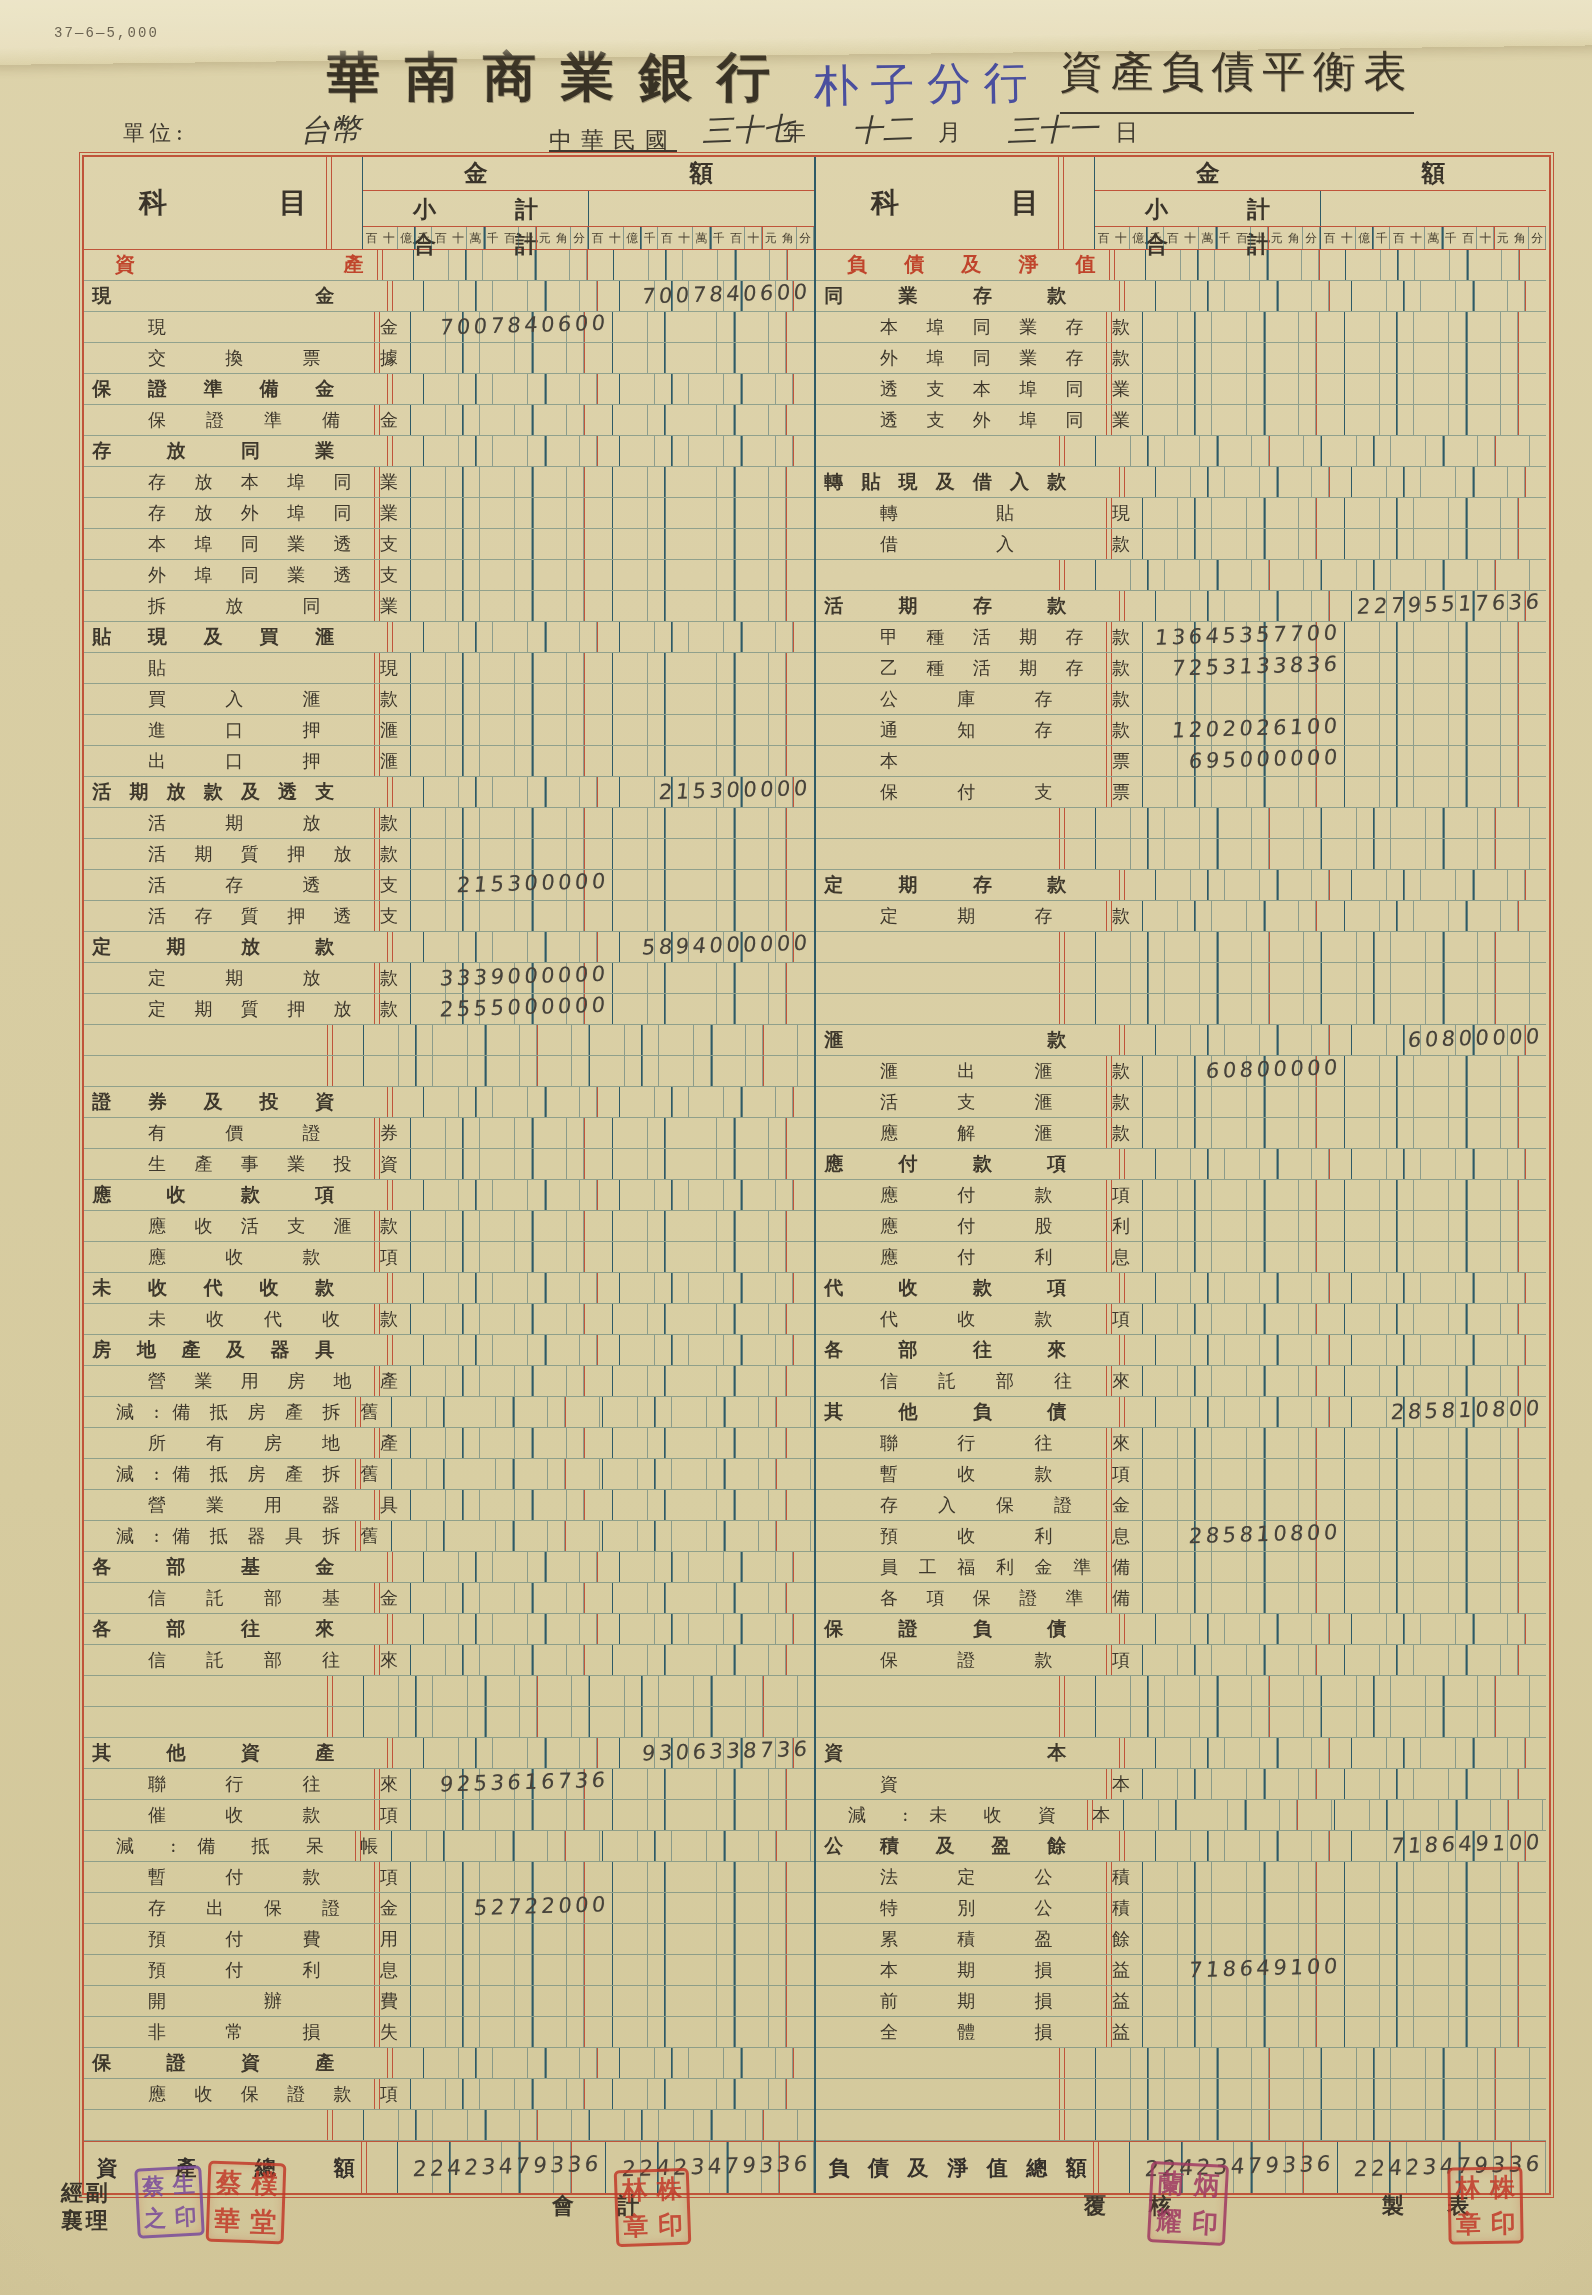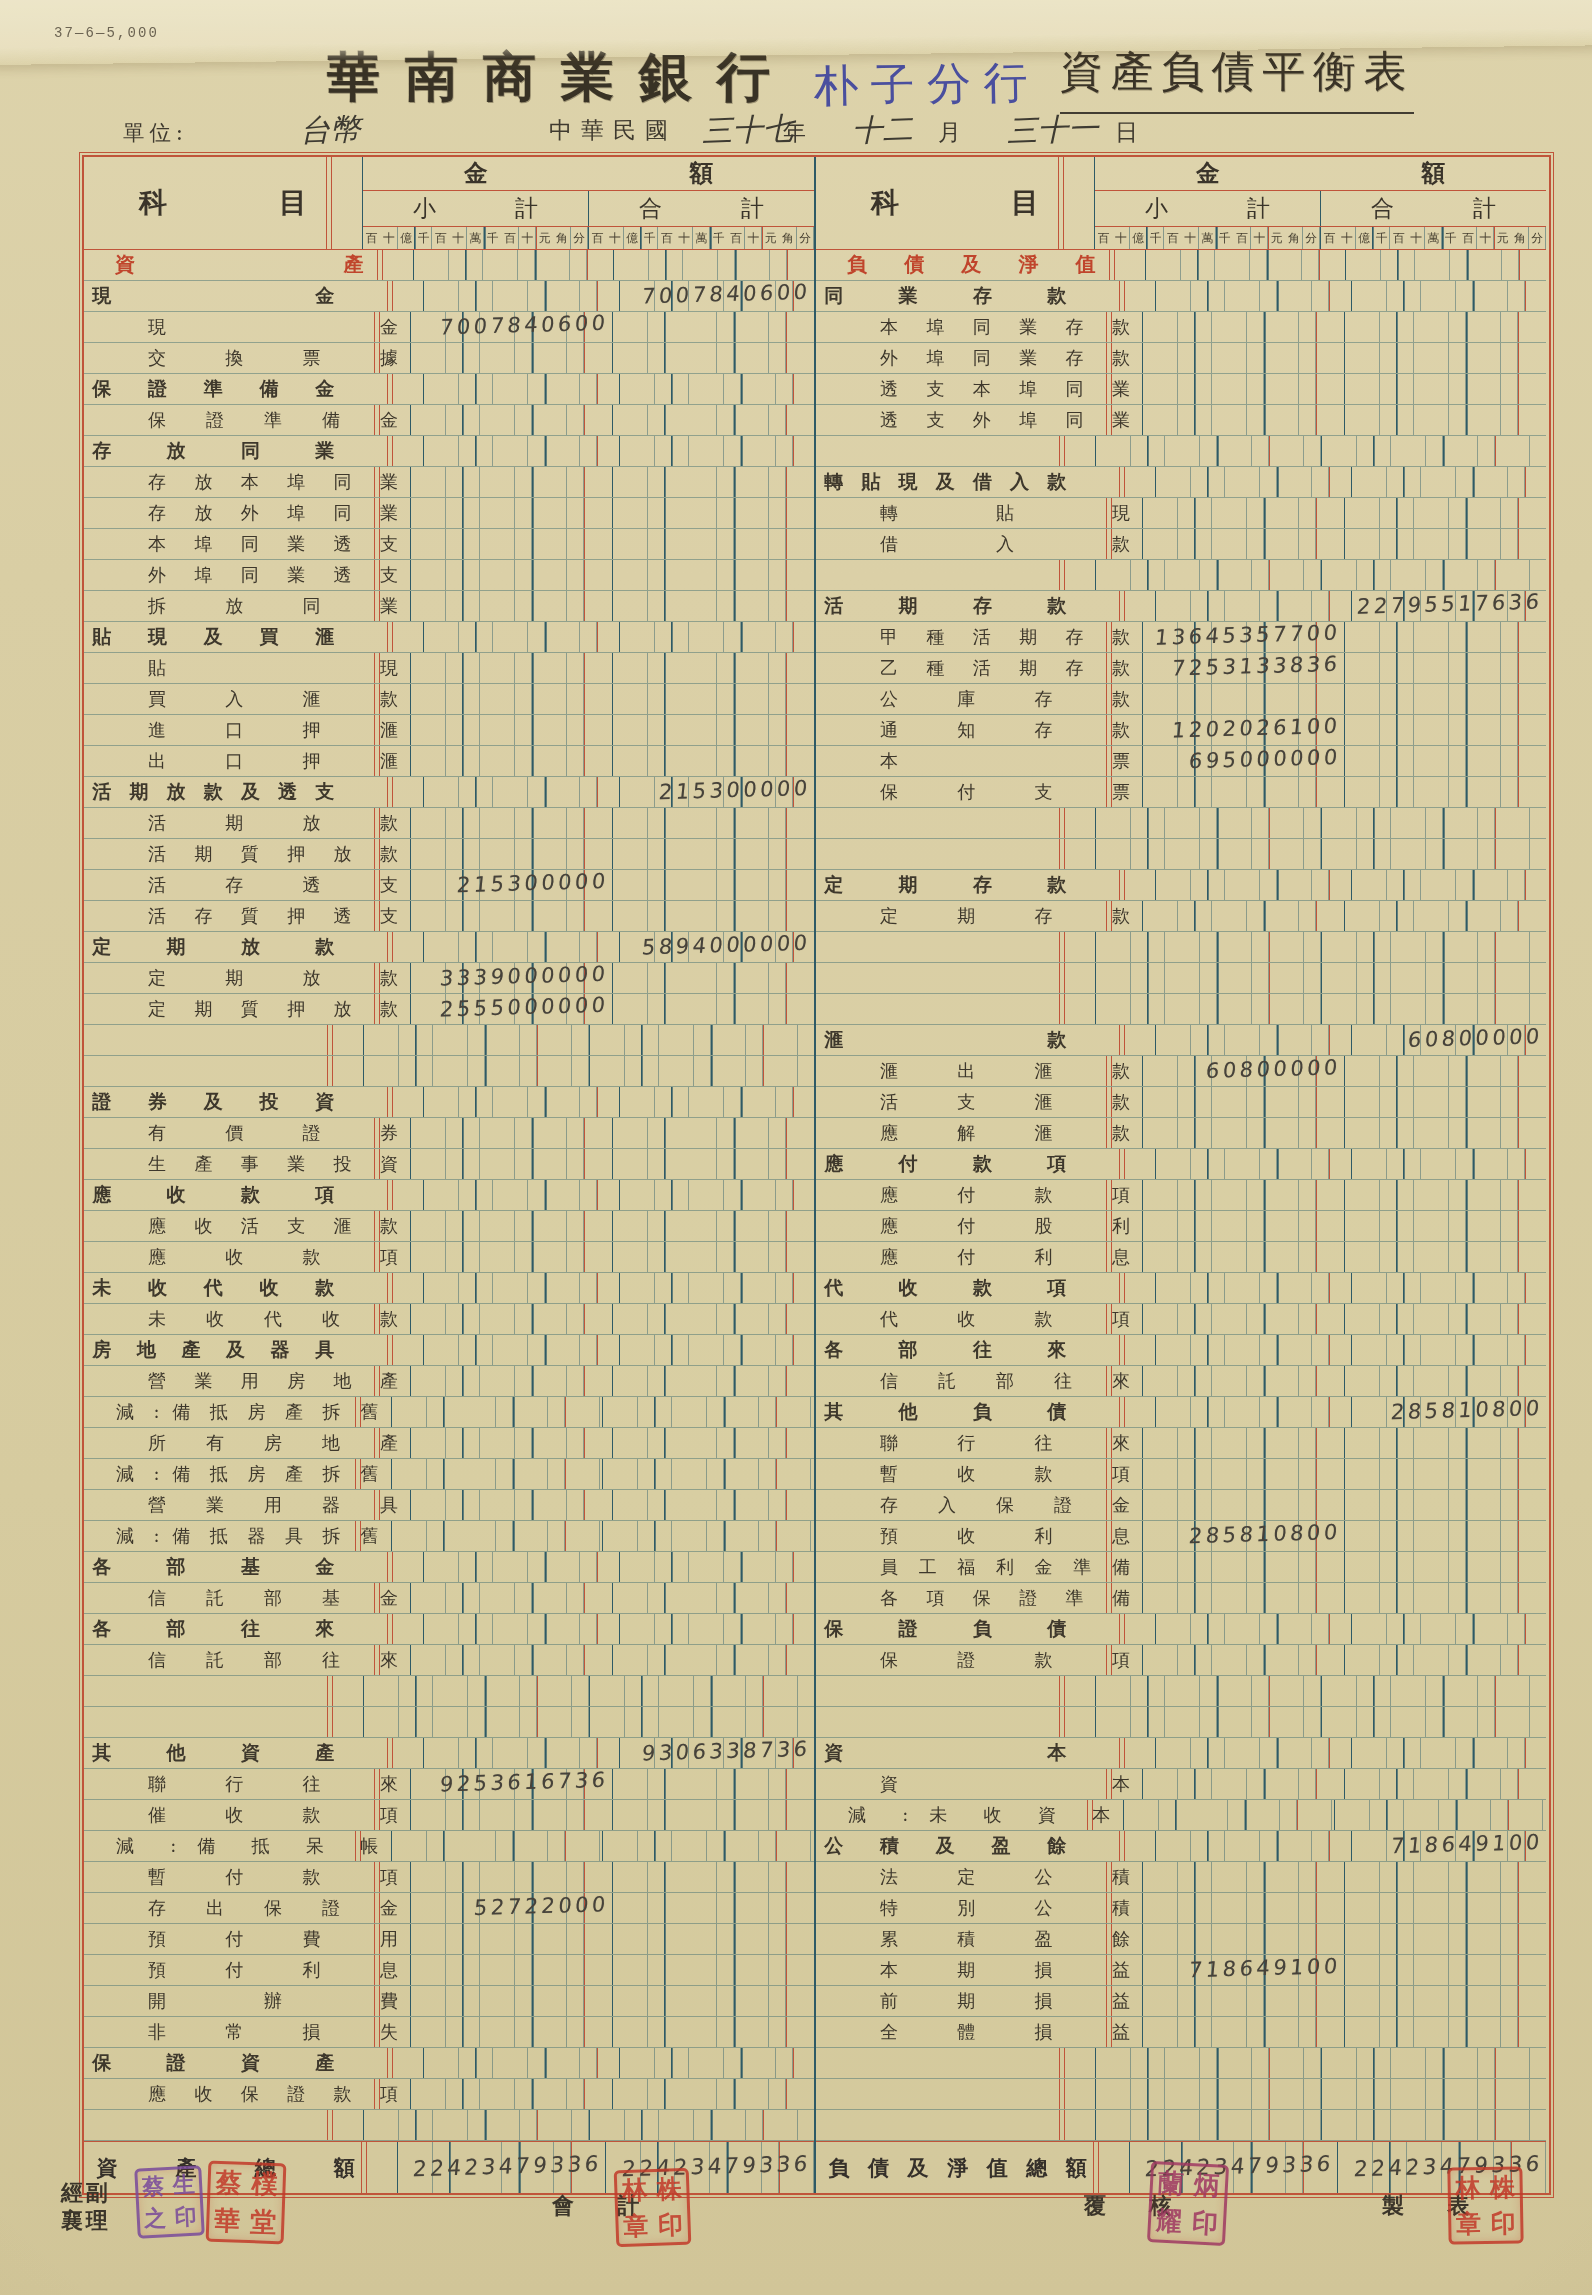--- a/index.html
+++ b/index.html
@@ -26,21 +26,21 @@
   .t-branch{font-size:44px;color:#4a4f9e;letter-spacing:12.5px;
         transform:rotate(-1deg);font-family:"DejaVu Sans","Liberation Sans",sans-serif;}
   .t-form{font-size:43px;font-weight:normal;color:#2e281e;letter-spacing:7.6px;
         border-bottom:2.8px solid #37322a;padding-bottom:11px;
         text-shadow:0.7px 0.7px 0 rgba(45,35,20,.35);opacity:.93;}
   
   .meta{position:absolute;top:111px;left:0;width:1334px;height:39px;z-index:4;color:#3f3a2f;}
   .meta .m{position:absolute;white-space:nowrap;}
   .m-unitlabel{left:123px;top:7px;font-size:21.5px;letter-spacing:4.9px;}
   .m-unitvalue{left:300px;top:-1.4px;}
-  .m-era{left:549px;top:4px;font-size:23px;letter-spacing:9px;}
+  .m-era{left:549px;top:14px;font-size:23px;letter-spacing:9px;text-decoration:underline;}
   .m-year{left:702px;top:-1.4px;}
   .m-ys{left:783px;top:5.5px;font-size:23px;}
   .m-month{left:852px;top:-1.4px;}
   .m-ms{left:938px;top:5.5px;font-size:23px;}
   .m-day{left:1007px;top:-1.4px;}
   .m-ds{left:1115px;top:5.5px;font-size:23px;}
   .hand{font-family:"DejaVu Sans","Liberation Sans",sans-serif;
         font-style:italic;color:#3e3b32;font-size:30.5px;
         transform:rotate(-2deg);display:inline-block;}
   
@@ -56,21 +56,21 @@
         border-right:1.4px solid #2e5a66;
         background:
           linear-gradient(#c0543a,#c0543a) calc(100% - 35px) 0/1px 100% no-repeat,
           linear-gradient(#c0543a,#c0543a) calc(100% - 30px) 0/1px 100% no-repeat;}
   .h-acc .hcell{flex:1;font-size:28px;font-weight:bold;color:#3a342a;padding:0 55px;}
   .h-right{flex:1;display:flex;flex-direction:column;}
   .h-amount{height:33px;display:flex;border-bottom:1px solid #c0543a;
         font-size:23.6px;font-weight:bold;color:#3a342a;}
   .h-amt-ch{flex:1;text-align:center;line-height:33px;}
   .h-st{height:35px;display:flex;border-bottom:1px solid #c0543a;
-        font-size:23px;font-weight:normal;color:#3a342a;}
+        font-size:23px;font-weight:bold;color:#3a342a;flex-direction:column;}
   .h-sub,.h-tot{width:225px;line-height:35px;}
   .h-sub{border-right:1.4px solid #2e5a66;}
   .h-sub .spread,.h-tot .spread{padding:0 50px;}
   .h-digits{height:22px;display:flex;}
   .dcell{width:225px;display:flex;
         background:
           linear-gradient(#2e5a66,#2e5a66) 51px 0/1.7px 100% no-repeat,
           linear-gradient(#2e5a66,#2e5a66) 121px 0/1.7px 100% no-repeat,
           linear-gradient(#c0543a,#c0543a) 173px 0/1.2px 100% no-repeat,
           repeating-linear-gradient(to right,transparent 0,transparent 16.6px,rgba(62,104,112,.55) 16.6px,rgba(62,104,112,.55) 17.3px);}

